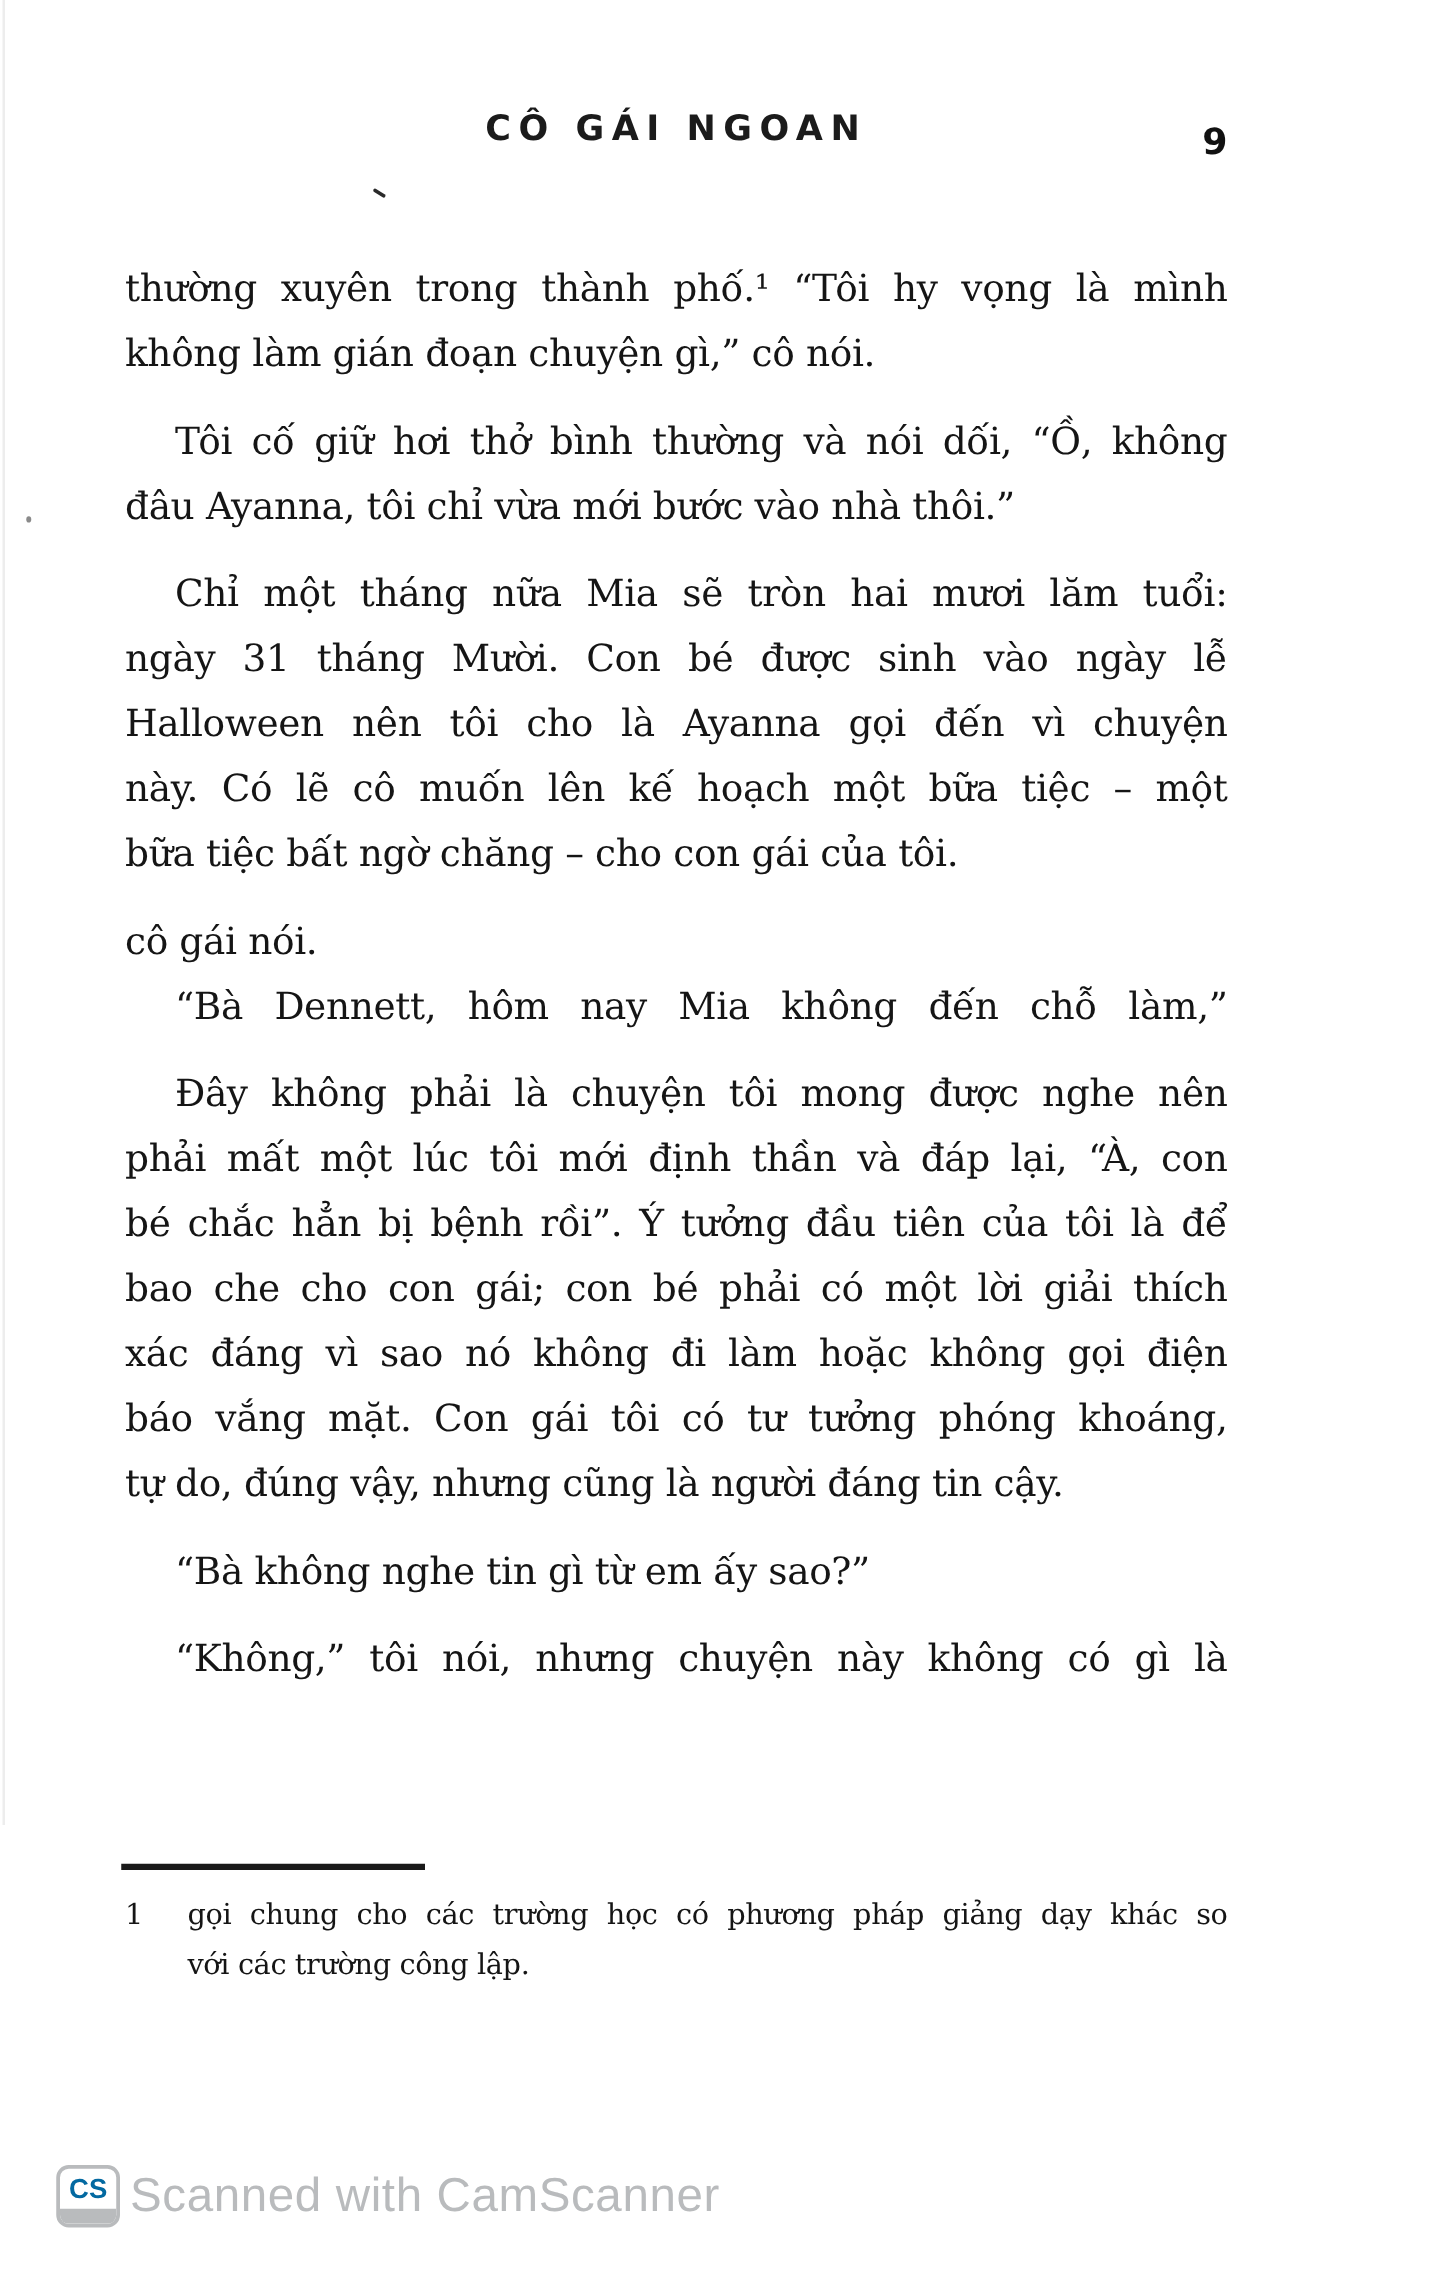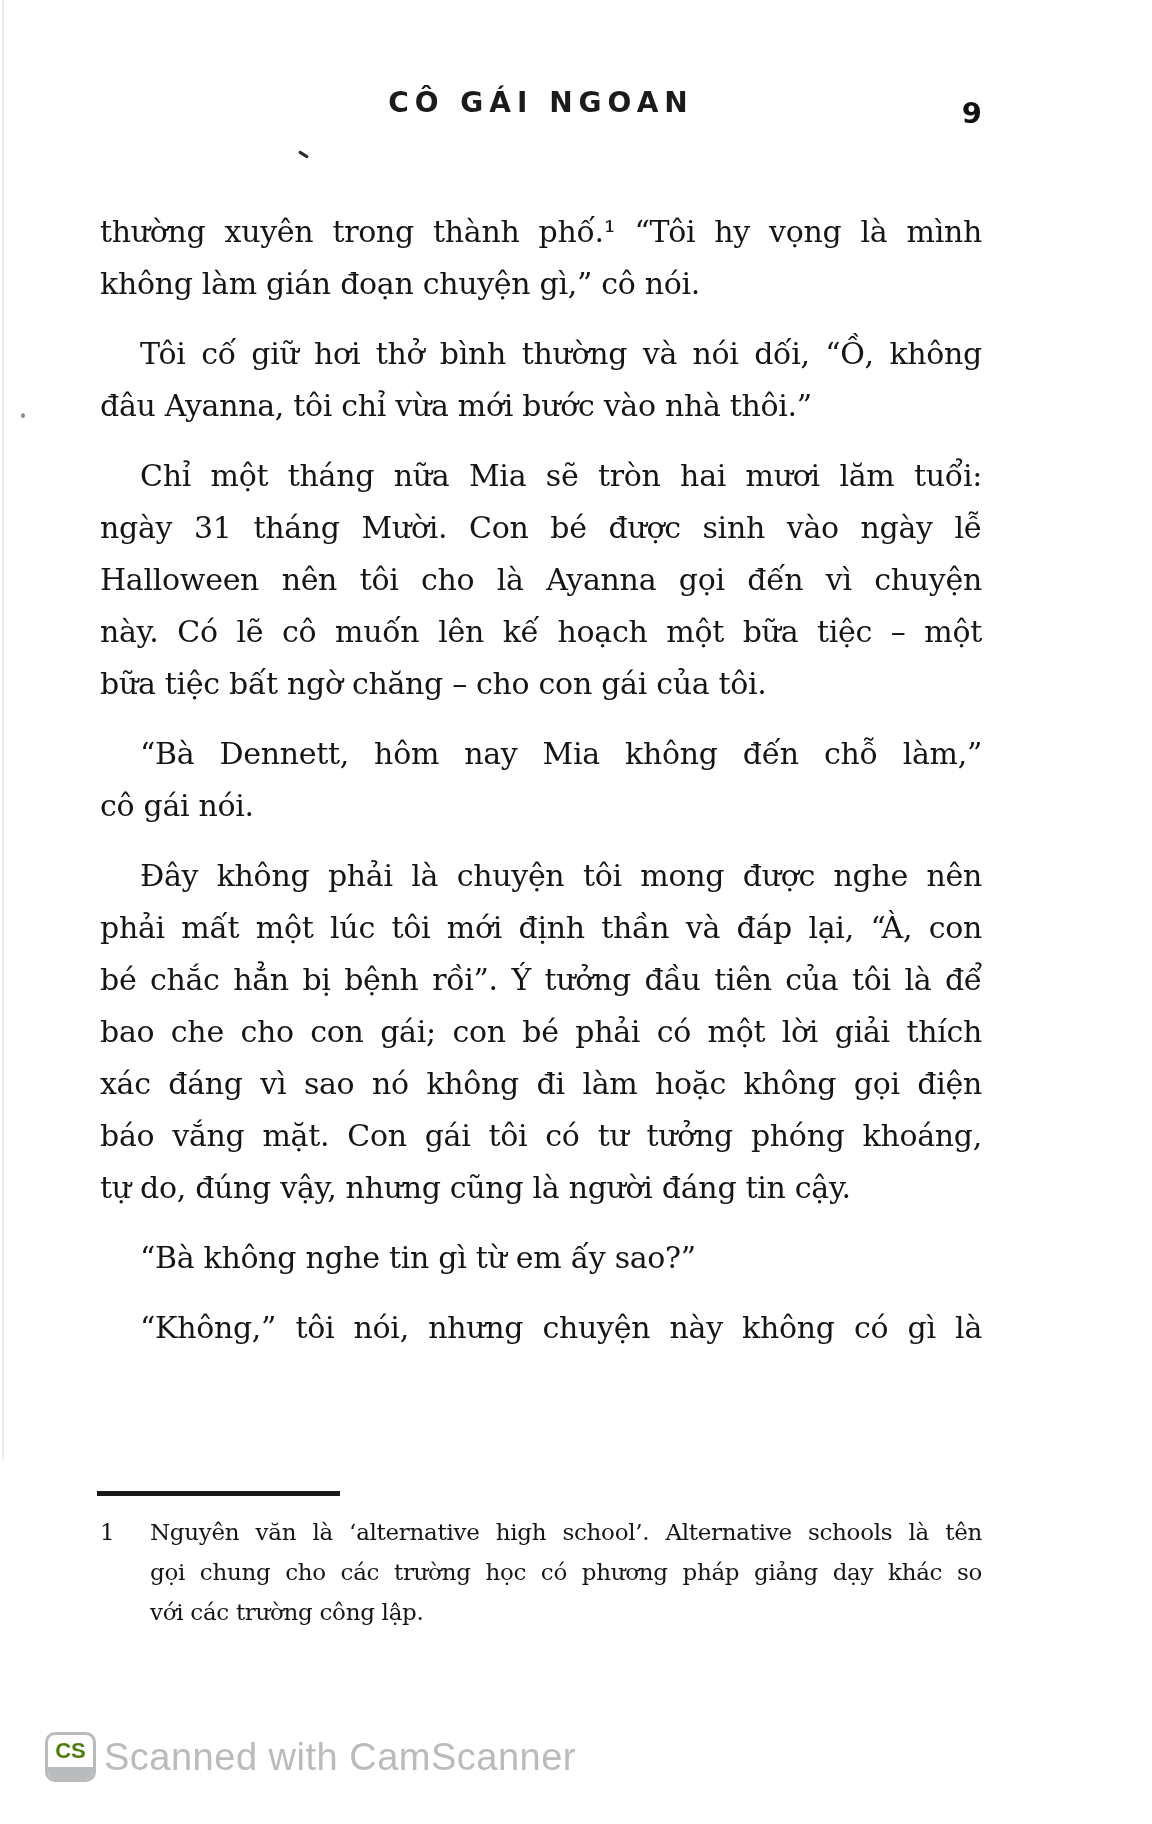--- a/index.html
+++ b/index.html
@@ -26,21 +26,21 @@
   .footnote{position:absolute;left:100px;top:1512px;width:882px;font-size:23px;letter-spacing:-0.3px;}
   .fn-marker{position:absolute;left:0;top:0;line-height:40px;}
   .fn-lines{margin-left:50px;}
   .fn-line{line-height:40px;text-align:justify;text-align-last:justify;}
   .fn-line.last{text-align:left;text-align-last:left;}
   .watermark{position:absolute;left:45px;top:1732px;display:flex;align-items:center;}
   .cs-logo{width:51px;height:50px;border:3.5px solid #b9bbbd;border-radius:10px;
     box-sizing:border-box;position:relative;overflow:hidden;background:#fff;flex:0 0 auto;}
   .cs-bar{position:absolute;left:0;right:0;bottom:0;height:12px;background:#b9bbbd;}
   .cs-text{position:absolute;top:3px;left:0;right:0;text-align:center;
-    font-family:"Liberation Sans", sans-serif;font-weight:700;font-size:22px;color:#4d7c0f;}
+    font-family:"Liberation Sans", sans-serif;font-weight:700;font-size:22px;color:#0369a1;}
   .wm-label{margin-left:8px;font-family:"Liberation Sans", sans-serif;font-size:38px;
     color:#b9bbbd;letter-spacing:0.5px;white-space:nowrap;}
   .artifact-accent{position:absolute;left:298px;top:153px;width:11px;height:3px;
     background:#2a2a2a;transform:rotate(32deg);border-radius:2px;}
   .artifact-dot{position:absolute;left:21px;top:413px;width:4px;height:5px;border-radius:50%;background:#8a8a8a;}
 </style>
 </head>
 <body>
 
 <div class="edge-line"></div>
@@ -61,22 +61,22 @@
       <div class="line last">đâu Ayanna, tôi chỉ vừa mới bước vào nhà thôi.”</div>
     </div>
     <div class="para">
       <div class="line indent">Chỉ một tháng nữa Mia sẽ tròn hai mươi lăm tuổi:</div>
       <div class="line">ngày 31 tháng Mười. Con bé được sinh vào ngày lễ</div>
       <div class="line">Halloween nên tôi cho là Ayanna gọi đến vì chuyện</div>
       <div class="line">này. Có lẽ cô muốn lên kế hoạch một bữa tiệc – một</div>
       <div class="line last">bữa tiệc bất ngờ chăng – cho con gái của tôi.</div>
     </div>
     <div class="para">
+      <div class="line last">cô gái nói.</div>
       <div class="line indent">“Bà Dennett, hôm nay Mia không đến chỗ làm,”</div>
-      <div class="line last">cô gái nói.</div>
     </div>
     <div class="para">
       <div class="line indent">Đây không phải là chuyện tôi mong được nghe nên</div>
       <div class="line">phải mất một lúc tôi mới định thần và đáp lại, “À, con</div>
       <div class="line">bé chắc hẳn bị bệnh rồi”. Ý tưởng đầu tiên của tôi là để</div>
       <div class="line">bao che cho con gái; con bé phải có một lời giải thích</div>
       <div class="line">xác đáng vì sao nó không đi làm hoặc không gọi điện</div>
       <div class="line">báo vắng mặt. Con gái tôi có tư tưởng phóng khoáng,</div>
       <div class="line last">tự do, đúng vậy, nhưng cũng là người đáng tin cậy.</div>
     </div>
@@ -86,21 +86,20 @@
     <div class="para">
       <div class="line indent">“Không,” tôi nói, nhưng chuyện này không có gì là</div>
     </div>
   </div>
 
 <div class="footnote-divider"></div>
 
 <div class="footnote">
   <span class="fn-marker">1</span>
   <div class="fn-lines">
-      <div class="fn-line">Nguyên văn là ‘alternative high school’. Alternative schools là tên</div>
       <div class="fn-line">gọi chung cho các trường học có phương pháp giảng dạy khác so</div>
       <div class="fn-line last">với các trường công lập.</div>
     </div>
 </div>
 
 <div class="watermark">
   <div class="cs-logo">
     <span class="cs-text">CS</span>
     <span class="cs-bar"></span>
   </div>

